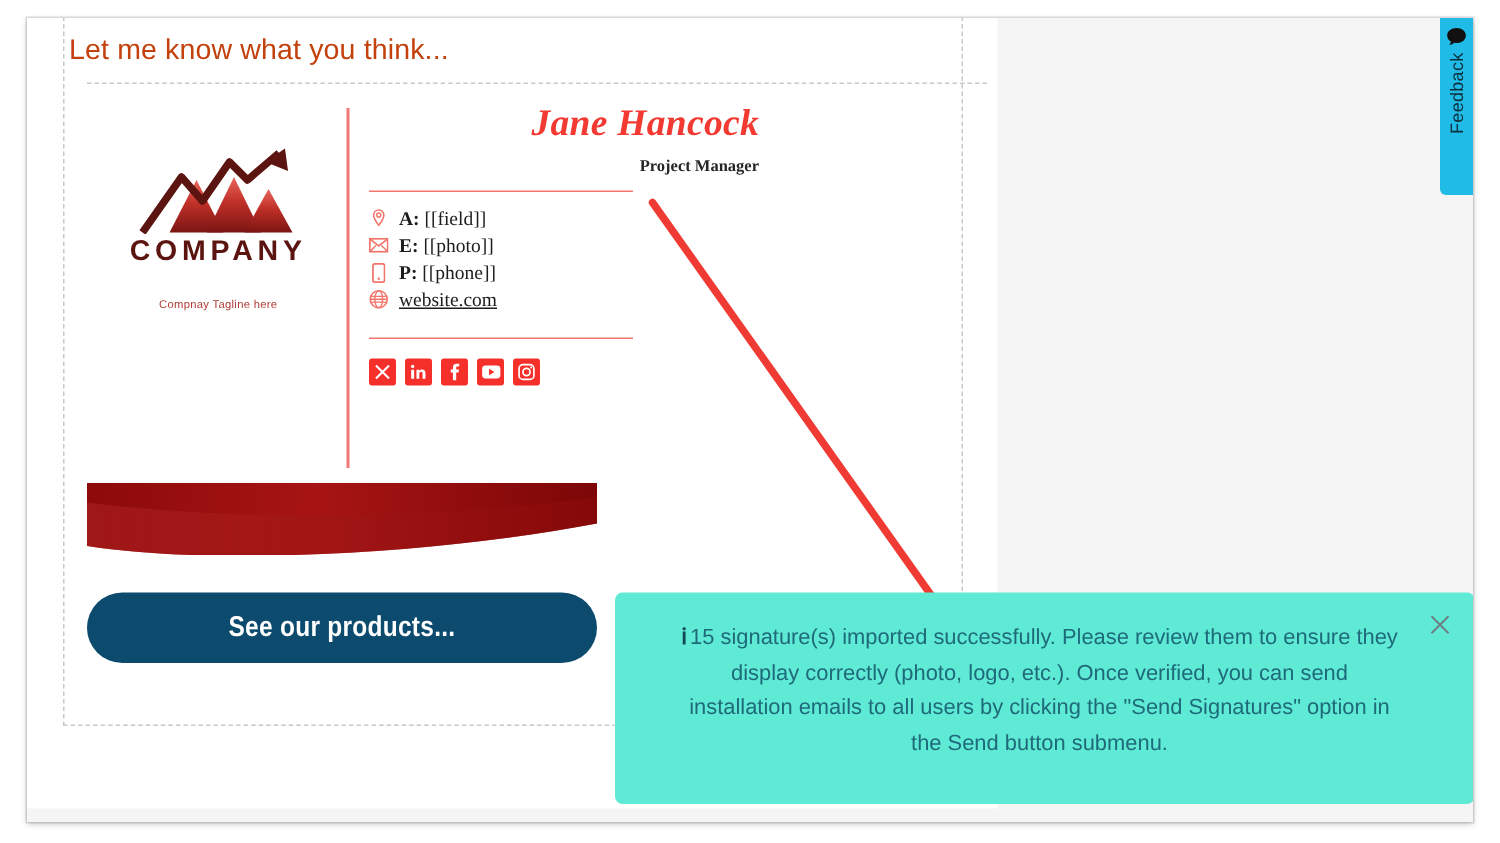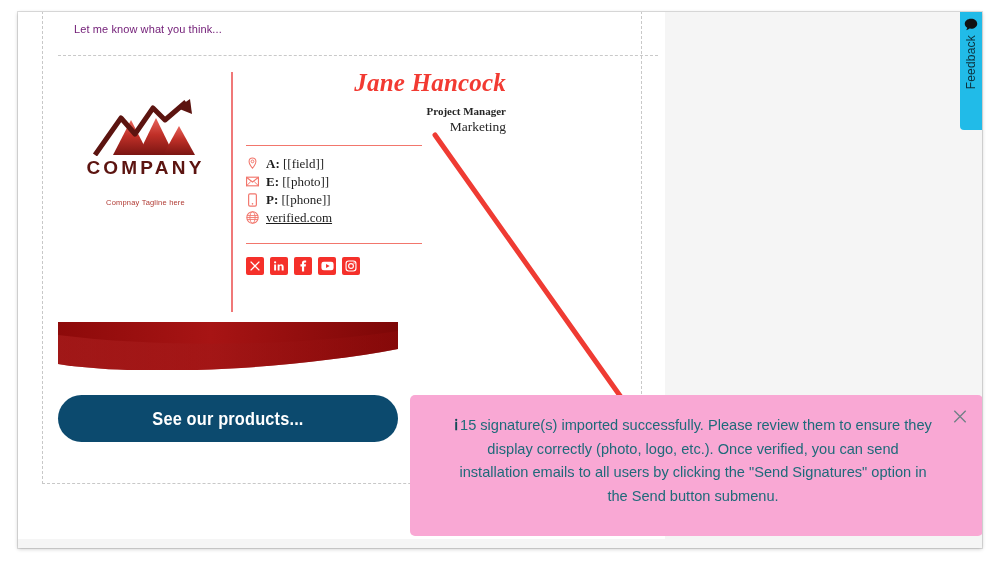--- a/index.html
+++ b/index.html
@@ -32,23 +32,23 @@
     position:absolute;
     left:24px; top:-6px; width:600px; height:478px;
     border:1px dashed #c8c8c8;
     border-top:none;
     box-sizing:border-box;
   }
 
   
   #reply-placeholder{
     position:absolute;
-    left:56px; top:11px;
-    font-size:11px;
-    color:#701a75;
+    left:28px; top:11px;
+    font-size:19px;
+    color:#c2410c;
     letter-spacing:.1px;
     white-space:nowrap;
   }
   #reply-divider{
     position:absolute;
     left:40px; top:43px; width:600px; height:0;
     border-top:1px dashed #c9c9c9;
   }
 
   
@@ -199,21 +199,21 @@
     left:405px; top:115px;
     width:235px; height:305px;
     pointer-events:none;
   }
 
   
   #toast-notification{
     position:absolute;
     left:392px; top:383px;
     width:573px; height:141px;
-    background:#f9a8d4;
+    background:#5eead4;
     border-radius:5px;
     box-sizing:border-box;
     padding:18px 51px 14px 44px;
   }
   #toast-message{
     margin:0;
     text-align:center;
     font-family:"Liberation Sans", sans-serif;
     font-size:14.6px;
     line-height:1.62;
@@ -296,21 +296,20 @@
           </svg>
           <div id="logo-company-name">COMPANY</div>
           <div id="logo-tagline">Compnay Tagline here</div>
         </div>
 
         <div id="signature-vertical-rule"></div>
 
         <div id="details-column">
           <div id="person-name">Jane Hancock</div>
           <div id="person-title">Project Manager</div>
-          <div id="person-department">Marketing</div>
 
           <hr class="sig-hr">
 
           <ul id="contact-list">
             <li class="contact-row">
               <span class="contact-icon">
                 <svg width="13" height="13" viewBox="0 0 16 16">
                   <path d="M8 1.2c-2.4 0-4.2 1.9-4.2 4.2 0 3.1 4.2 8.4 4.2 8.4s4.2-5.3 4.2-8.4c0-2.3-1.8-4.2-4.2-4.2z" fill="none" stroke="#f2766c" stroke-width="1.3"></path>
                   <circle cx="8" cy="5.4" r="1.7" fill="none" stroke="#f2766c" stroke-width="1.2"></circle>
                 </svg>
@@ -346,21 +345,21 @@
               </span>
             </li>
             <li class="contact-row" id="contact-website">
               <span class="contact-icon">
                 <svg width="13" height="13" viewBox="0 0 16 16">
                   <circle cx="8" cy="8" r="7" fill="none" stroke="#f2766c" stroke-width="1.3"></circle>
                   <ellipse cx="8" cy="8" rx="3.2" ry="7" fill="none" stroke="#f2766c" stroke-width="1.1"></ellipse>
                   <path d="M1.2 5.6h13.6M1.2 10.4h13.6M1 8h14" stroke="#f2766c" stroke-width="1.1" fill="none"></path>
                 </svg>
               </span>
-              <span class="contact-text">verified.com</span>
+              <span class="contact-text">website.com</span>
             </li>
           </ul>
 
           <hr class="sig-hr" style="margin-top:12px;">
 
           <div id="social-row">
             <a class="social-icon">
               <svg width="10" height="10" viewBox="0 0 16 16">
                 <path d="M1 1 L15 15 M15 1 L1 15" stroke="#ffffff" stroke-width="2.2" fill="none"></path>
               </svg>

